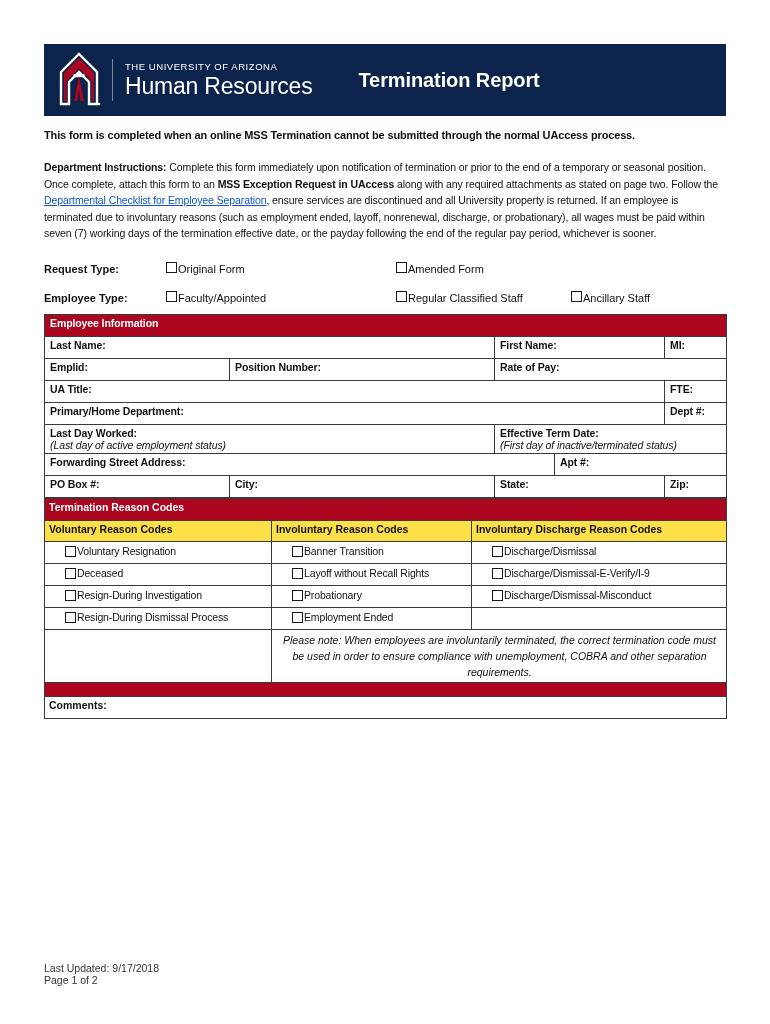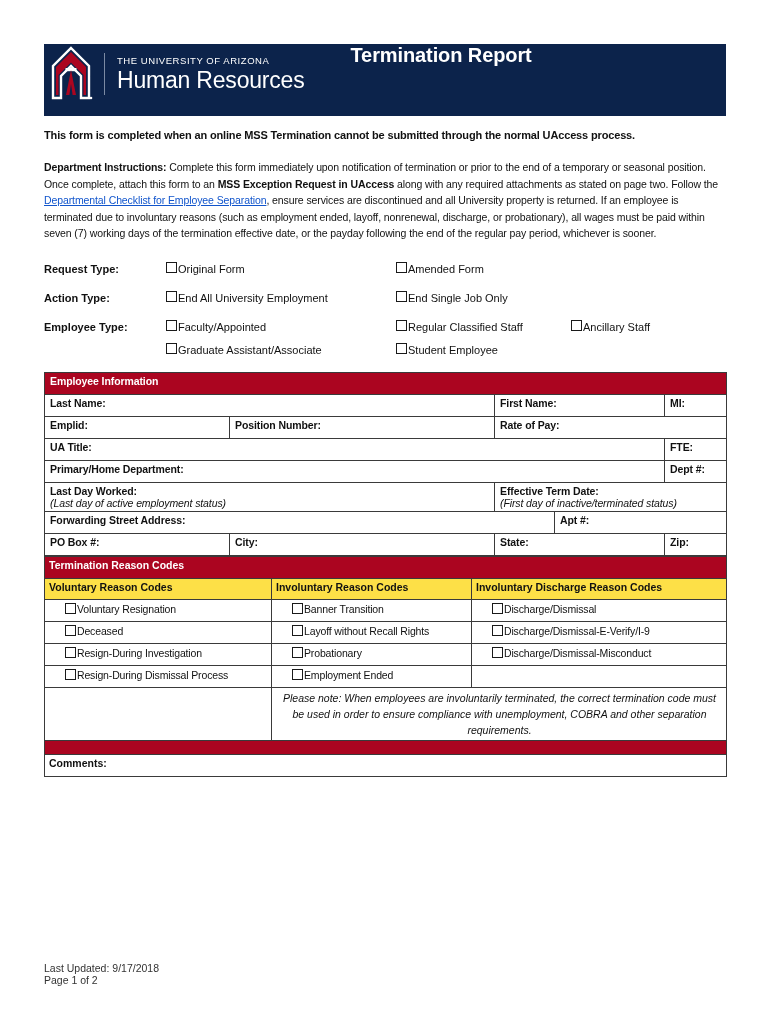--- a/index.html
+++ b/index.html
@@ -20,22 +20,22 @@
     left: 44px;
     top: 44px;
     width: 682px;
   }
 
   
   .banner {
     background: #0C234B;
     height: 72px;
     display: flex;
-    align-items: flex-start;
-    padding: 0 0 0 4px;
+    align-items: center;
+    padding: 0 0 0 12px;
     box-sizing: border-box;
   }
   .logo-block {
     display: flex;
     align-items: center;
     height: 60px;
   }
   .logo-mark {
     width: 46px;
     height: 56px;
@@ -170,21 +170,21 @@
     vertical-align: top;
     height: 17px;
   }
   table.reasons td.hdr {
     background: #fde047;
     font-weight: bold;
     height: 16px;
   }
   .rc {
     display: flex;
-    align-items: center;
+    align-items: flex-end;
     font-size: 10.5px;
     letter-spacing: -0.15px;
     padding-left: 16px;
   }
   .rc .txt { padding-top: 1px; }
   .note-cell {
     font-style: italic;
     font-weight: normal;
     text-align: center;
     line-height: 16px;
@@ -247,59 +247,37 @@
       <div class="cbitem col-a">
         <span class="cb"></span>
         <span class="txt">Original Form</span>
       </div>
       <div class="cbitem col-b">
         <span class="cb"></span>
         <span class="txt">Amended Form</span>
       </div>
     </div>
 
-    <div class="type-row">
-      <div class="type-label">Action Type:</div>
-      <div class="cbitem col-a">
-        <span class="cb"></span>
-        <span class="txt">End All University Employment</span>
-      </div>
-      <div class="cbitem col-b">
-        <span class="cb"></span>
-        <span class="txt">End Single Job Only</span>
-      </div>
-    </div>
 
     <div class="type-row tight">
       <div class="type-label">Employee Type:</div>
       <div class="cbitem col-a">
         <span class="cb"></span>
         <span class="txt">Faculty/Appointed</span>
       </div>
       <div class="cbitem col-b">
         <span class="cb"></span>
         <span class="txt">Regular Classified Staff</span>
       </div>
       <div class="cbitem col-c">
         <span class="cb"></span>
         <span class="txt">Ancillary Staff</span>
       </div>
     </div>
 
-    <div class="type-row">
-      <div class="type-label"></div>
-      <div class="cbitem col-a">
-        <span class="cb"></span>
-        <span class="txt">Graduate Assistant/Associate</span>
-      </div>
-      <div class="cbitem col-b">
-        <span class="cb"></span>
-        <span class="txt">Student Employee</span>
-      </div>
-    </div>
 
   </div>
 
   <table class="form emp-table">
     <colgroup>
       <col style="width:185px">
         <col style="width:140px">
         <col style="width:125px">
       <col style="width:60px">
         <col style="width:110px">

